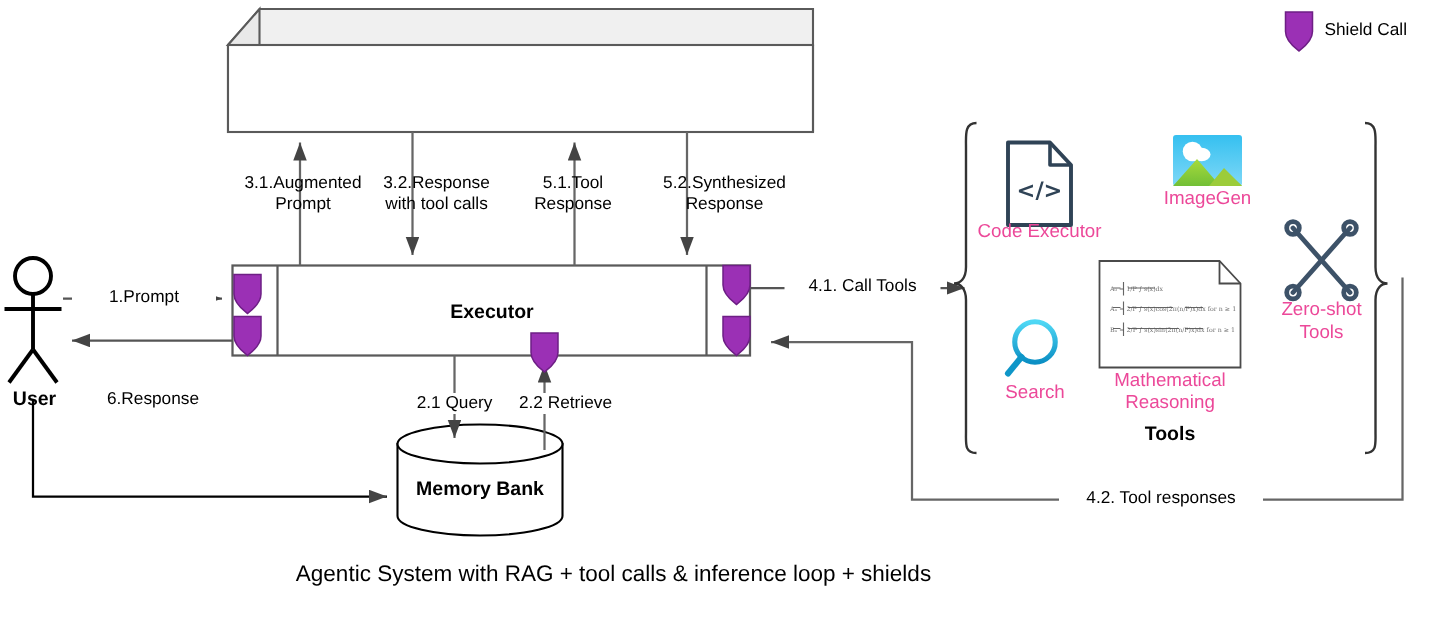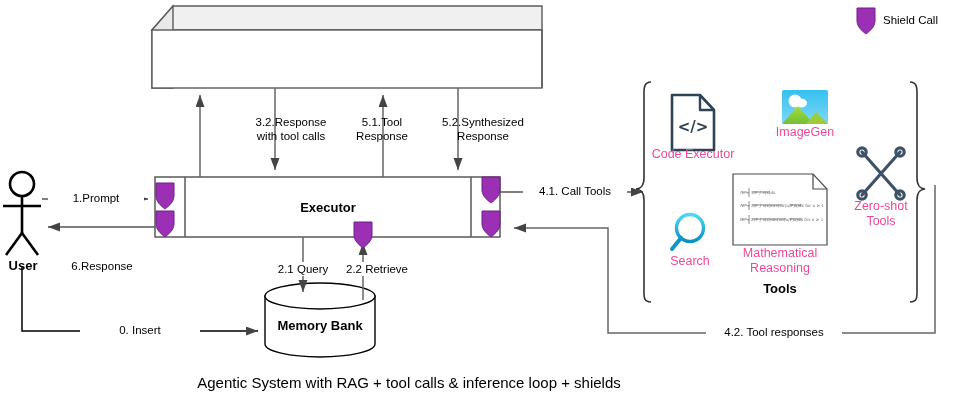--- a/index.html
+++ b/index.html
@@ -158,34 +158,35 @@
     <g>
       <path d="M857,8 L875,8 L875,21 C875,28 867,33 866,34 C865,33 857,28 857,21 Z" fill="#9B30B5" stroke="#6E1F85" stroke-width="1"></path>
     </g>
   </svg>
 
   <div class="node-title" style="left:185px;top:200px;width:286px;">Executor</div>
   <div class="node-title" style="left:265px;top:318px;width:110px;">Memory Bank</div>
   <div class="node-title" style="left:0px;top:258px;width:46px;font-size:13px;">User</div>
   <div class="node-title" style="left:700px;top:281px;width:160px;">Tools</div>
 
+  <div class="lbl" style="left:143px;top:115px;width:118px;">3.1.Augmented
+Prompt</div>
   <div class="lbl" style="left:232px;top:115px;width:118px;">3.2.Response
 with tool calls</div>
   <div class="lbl" style="left:330px;top:115px;width:104px;">5.1.Tool
 Response</div>
   <div class="lbl" style="left:425px;top:115px;width:116px;">5.2.Synthesized
 Response</div>
 
   <div class="lbl" style="left:48px;top:191px;width:96px;background:#fff;">1.Prompt</div>
   <div class="lbl" style="left:50px;top:219px;width:104px;background:#fff;margin-top:40px;">6.Response</div>
 
   <div class="lbl" style="left:266px;top:262px;width:74px;background:#fff;">2.1 Query</div>
   <div class="lbl" style="left:335px;top:262px;width:84px;background:#fff;">2.2 Retrieve</div>
 
-  <div class="lbl" style="left:80px;top:323px;width:120px;background:#fff;">0. Insert</div>
   <div class="lbl" style="left:523px;top:184px;width:104px;background:#fff;">4.1. Call Tools</div>
   <div class="lbl" style="left:706px;top:325px;width:136px;background:#fff;">4.2. Tool responses</div>
 
   <div class="toolname" style="left:638px;top:147px;width:110px;">Code Executor</div>
   <div class="toolname" style="left:765px;top:125px;width:80px;">ImageGen</div>
   <div class="toolname" style="left:655px;top:254px;width:70px;">Search</div>
   <div class="toolname" style="left:722px;top:246px;width:116px;">Mathematical
 Reasoning</div>
   <div class="toolname" style="left:841px;top:199px;width:80px;">Zero-shot
 Tools</div>

